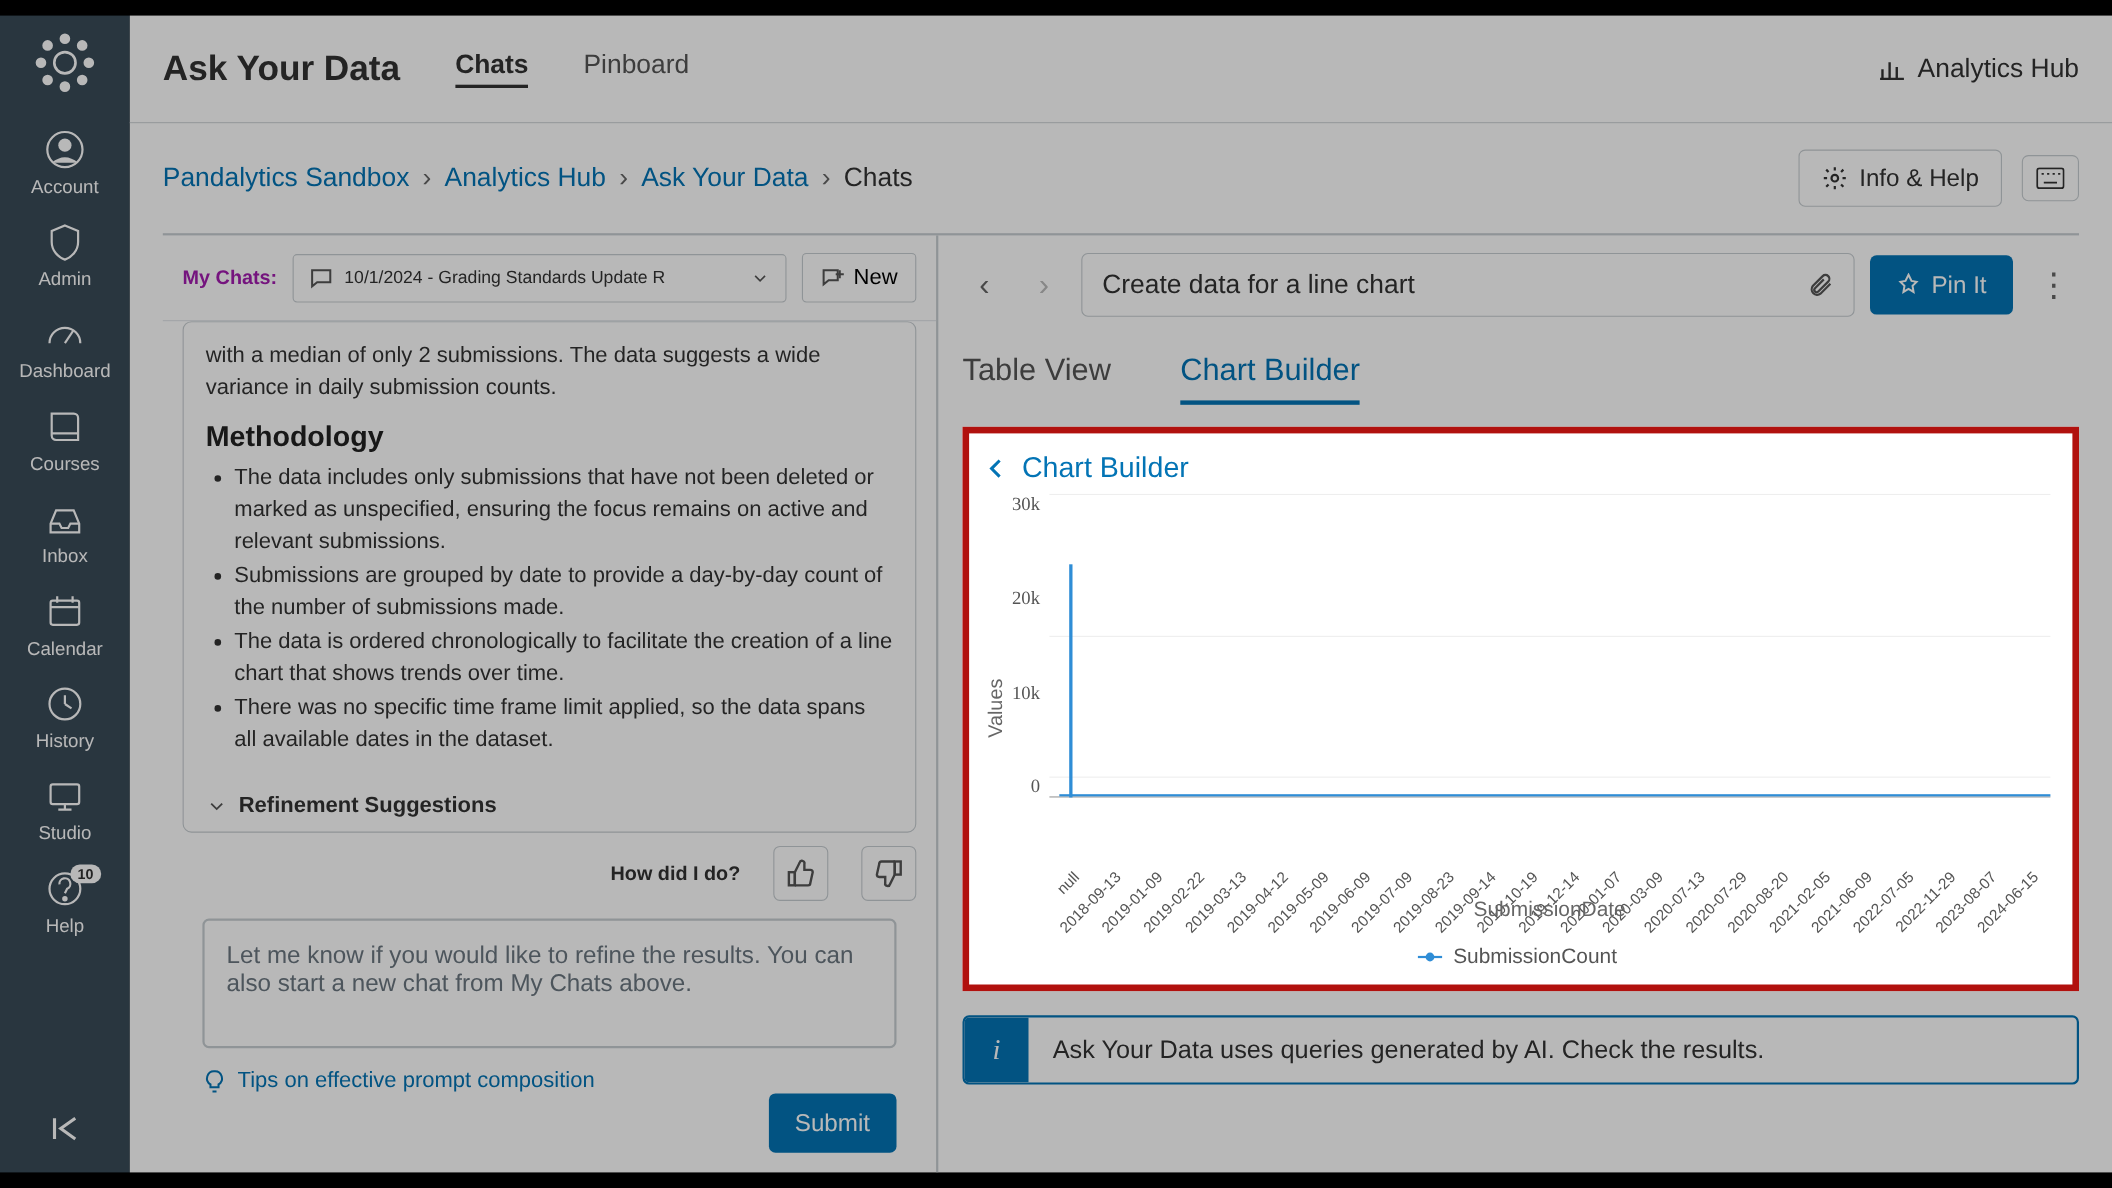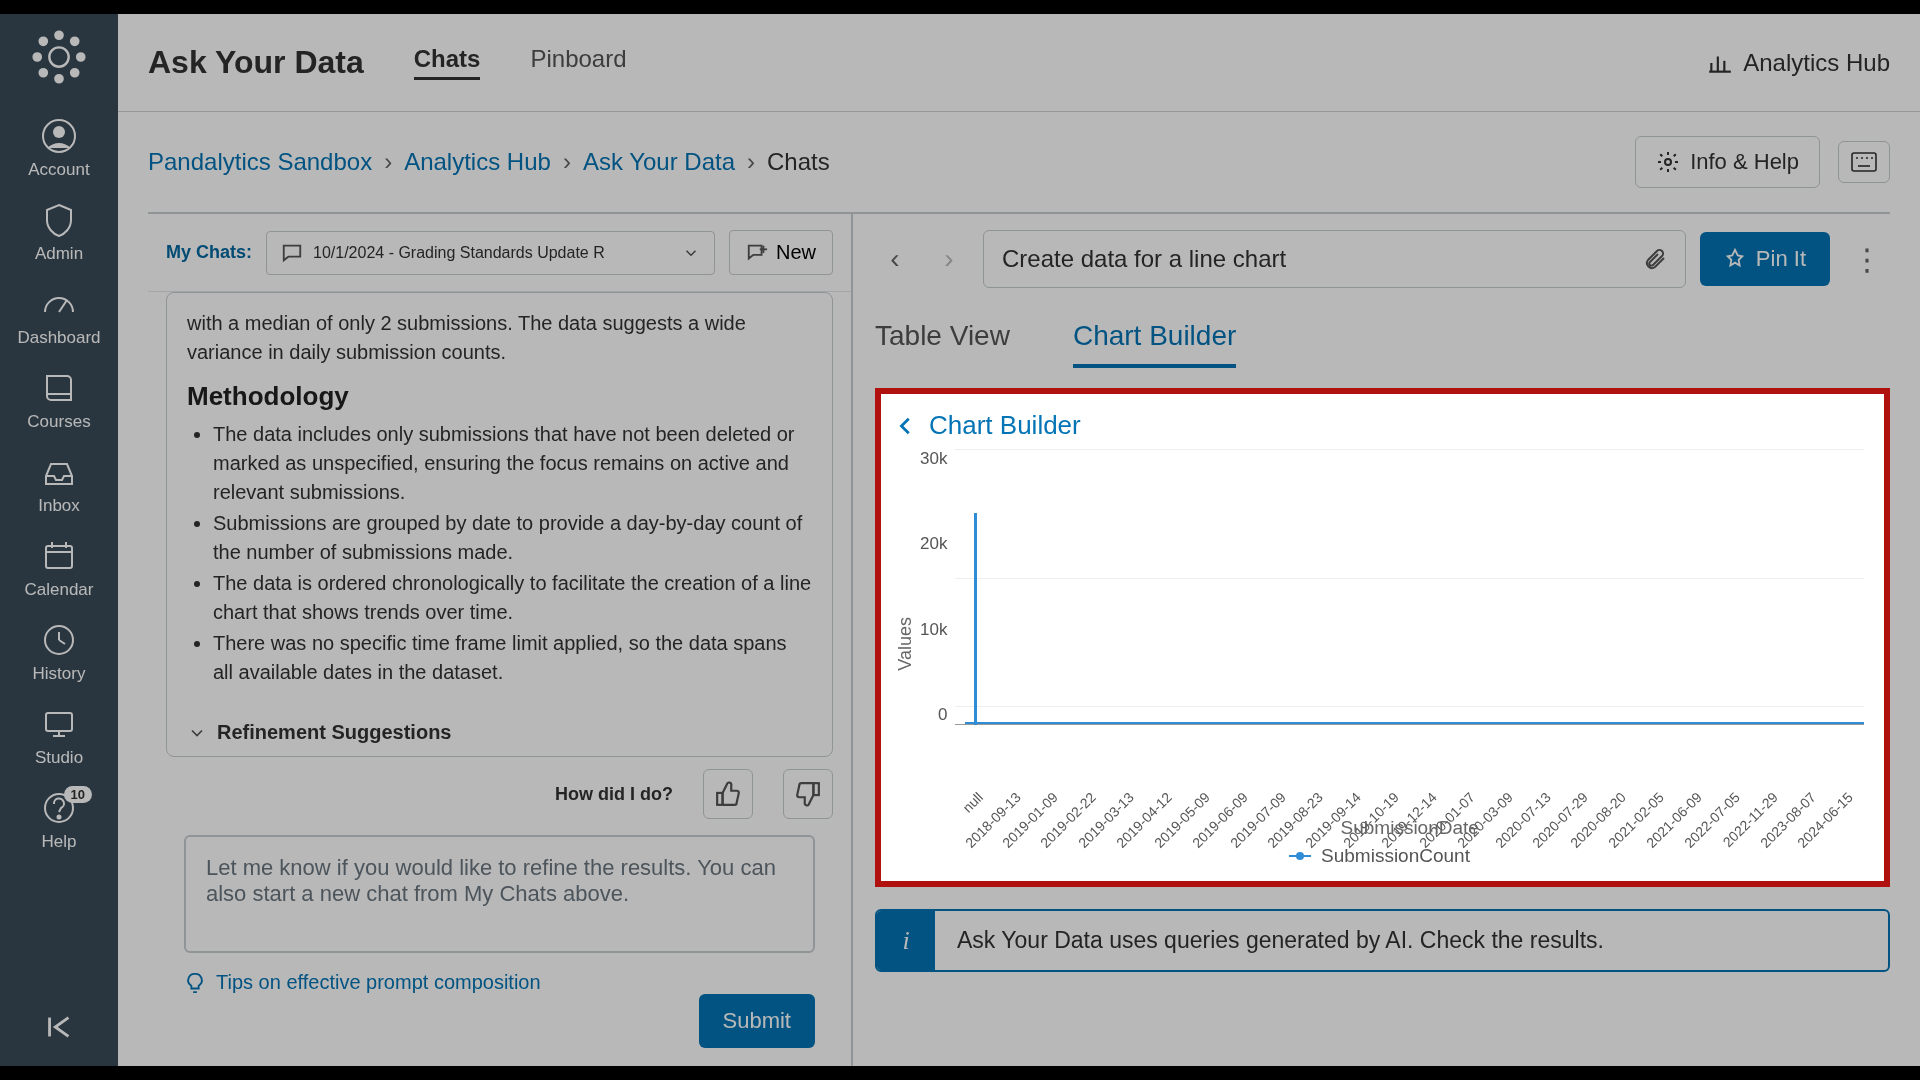--- a/index.html
+++ b/index.html
@@ -28,21 +28,21 @@
 .breadcrumb-row { display: flex; align-items: center; padding: 24px 0; }
 .breadcrumb { font-size: 24px; color: #333; display: flex; align-items: center; gap: 12px; }
 .breadcrumb a { color: #0374B5; text-decoration: none; }
 .bc-sep { color: #666; }
 .info-help-btn { margin-left: auto; display: flex; align-items: center; gap: 10px; border: 1px solid #c7cdd1; border-radius: 6px; padding: 12px 20px; font-size: 22px; color: #333; cursor: pointer; background:#fff; }
 .keyboard-btn { margin-left: 18px; border: 1px solid #c7cdd1; border-radius: 6px; padding: 10px 12px; cursor: pointer; display:flex; align-items:center; background:#fff; }
 .divider { border-top: 2px solid #c7cdd1; }
 .panes { flex: 1; display: flex; }
 .left-pane { width: 705px; border-right: 2px solid #c7cdd1; display: flex; flex-direction: column; }
 .my-chats-row { display: flex; align-items: center; padding: 16px 18px; gap: 14px; border-bottom: 1px solid #e2e5e8; }
-.my-chats-label { font-weight: 700; font-size: 18px; color: #0369a1; }
+.my-chats-label { font-weight: 700; font-size: 18px; color: #a21caf; }
 .chat-select { flex: 1; border: 1px solid #c7cdd1; border-radius: 4px; padding: 10px 14px; font-size: 16px; color: #333; display: flex; align-items: center; gap: 10px; background:#fff; cursor:pointer; }
 .chat-select .sel-text { flex: 1; white-space: nowrap; overflow: hidden; text-overflow: ellipsis; }
 .new-btn { border: 1px solid #c7cdd1; border-radius: 4px; padding: 10px 16px; font-size: 20px; display: flex; align-items: center; gap: 8px; cursor: pointer; background:#fff; }
 .chat-body { flex: 1; overflow: hidden; padding: 0 18px; }
 .card { border: 1px solid #c7cdd1; border-radius: 8px; padding: 16px 20px 12px; margin-top: 0; }
 .card-text { font-size: 20px; color: #333; line-height: 1.45; }
 .card h3 { font-size: 26px; font-weight: 700; margin: 14px 0 8px; color: #222; }
 .card ul { list-style: disc; padding-left: 26px; }
 .card li { font-size: 20px; color: #333; line-height: 1.45; margin-bottom: 2px; }
 .refine-row { display: flex; align-items: center; gap: 10px; margin-top: 18px; border-top: 0; padding-top: 16px; font-weight: 700; font-size: 20px; color: #333; cursor:pointer; }
@@ -60,30 +60,30 @@
 .query-box .qtext { flex: 1; }
 .pin-btn { background: #0374B5; color: #fff; border: none; border-radius: 6px; padding: 14px 24px; font-size: 22px; display: flex; align-items: center; gap: 10px; cursor: pointer; }
 .kebab { font-size: 30px; color: #666; padding: 0 8px; cursor: pointer; }
 .view-tabs { display: flex; gap: 63px; font-size: 28px; color: #555; padding: 20px 0 0; }
 .view-tab { padding-bottom: 12px; cursor: pointer; }
 .view-tab.active { color: #0374B5; border-bottom: 4px solid #0374B5; font-weight: 500; }
 .chart-frame { margin-top: 20px; border: 6px solid #B1110E; background: #fff; position: relative; z-index: 10; padding: 10px 20px 14px 14px; }
 .chart-header { display: flex; align-items: center; gap: 12px; color: #0374B5; font-size: 26px; font-weight: 500; padding: 6px 0 8px; }
 .chart-area { position: relative; height: 390px; display: flex; }
 .y-axis-label { writing-mode: vertical-rl; transform: rotate(180deg); font-size: 18px; color: #666; align-self: center; margin-right: 4px; }
-.y-ticks { display: flex; flex-direction: column; justify-content: space-between; font-size: 17px; color: #555; text-align: right; padding: 0 8px 114px 0; height: 100%; }
+.y-ticks { display: flex; flex-direction: column; justify-content: space-between; font-size: 17px; color: #555; text-align: right; padding: 0 8px 114px 0; height: 100%; font-family: Liberation Serif, serif; }
 .plot { flex: 1; position: relative; }
 .grid-line { position: absolute; left: 0; right: 0; border-top: 1px solid #eee; }
 .x-axis-line { position: absolute; left: 0; right: 0; border-top: 1px solid #999; }
 .spike { position: absolute; width: 3px; background: #2f8dd6; }
 .flat-line { position: absolute; height: 2px; background: #2f8dd6; }
 .x-ticks { position: absolute; bottom: 0; left: 0; right: 0; height: 110px; }
 .x-tick { position: absolute; font-size: 14px; color: #555; transform: rotate(-45deg); transform-origin: top right; white-space: nowrap; bottom: 34px; }
 .x-axis-label { position: absolute; bottom: 0; left: 50%; transform: translateX(-50%); font-size: 19px; color: #666; }
-.legend { display: flex; justify-content: center; align-items: center; gap: 10px; font-size: 19px; color: #555; margin-top: 6px; }
+.legend { display: flex; justify-content: center; align-items: center; gap: 10px; font-size: 19px; color: #555; margin-top: 20px; }
 .legend-swatch { width: 22px; height: 2px; background: #2f8dd6; position: relative; }
 .legend-swatch::after { content: ''; position: absolute; width: 8px; height: 8px; background: #2f8dd6; border-radius: 50%; top: -3px; left: 7px; }
 .info-banner { margin-top: 22px; border: 2px solid #0374B5; border-radius: 6px; display: flex; align-items: center; overflow: hidden; }
 .info-icon-box { width: 58px; align-self: stretch; background: #0374B5; color: #fff; display: flex; align-items: center; justify-content: center; font-size: 26px; font-style: italic; font-family: Georgia, serif; }
 .info-text { padding: 16px 22px; font-size: 23px; color: #333; }
 </style>
 </head>
 <body>
 
 <div class="letterbox-top"></div>

